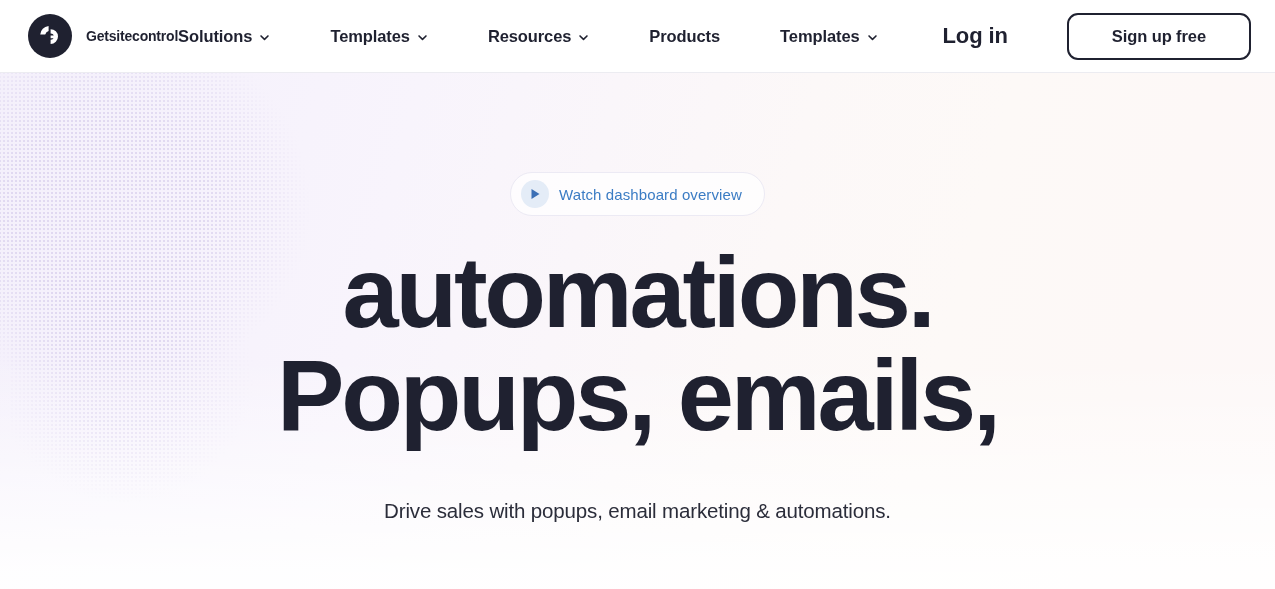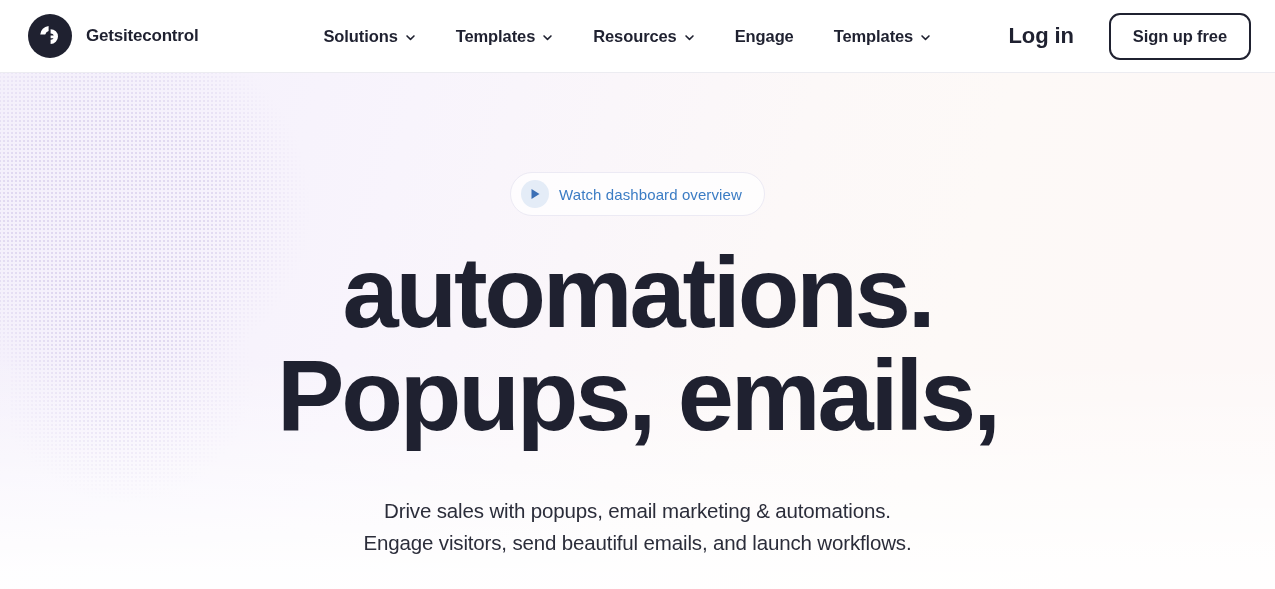--- a/index.html
+++ b/index.html
@@ -44,32 +44,31 @@
     height: 44px;
     border-radius: 50%;
     background: #1f2130;
     display: flex;
     align-items: center;
     justify-content: center;
     flex: 0 0 auto;
   }
 
   .brand-name {
-    font-size: 17px;
+    font-size: 14px;
     font-weight: bold;
     color: #1f2130;
     letter-spacing: -0.2px;
     white-space: nowrap;
   }
 
   .nav {
     display: flex;
     align-items: center;
-    gap: 40px;
-    margin-left: 125px;
+    gap: 60px;
   }
 
   .nav-item {
     display: flex;
     align-items: center;
     gap: 7px;
     font-size: 16.5px;
     font-weight: bold;
     color: #1f2130;
     letter-spacing: -0.1px;
@@ -98,32 +97,33 @@
     color: #1f2130;
     cursor: pointer;
     white-space: nowrap;
     letter-spacing: -0.1px;
   }
 
   .signup-btn {
     border: 2px solid #1f2130;
     border-radius: 11px;
     height: 47px;
-    padding: 0 22px;
+    padding: 0 43px;
     display: flex;
     align-items: center;
     justify-content: center;
     font-size: 16.5px;
     font-weight: bold;
     color: #1f2130;
     background: transparent;
     cursor: pointer;
     white-space: nowrap;
     letter-spacing: -0.1px;
     font-family: "Liberation Sans", sans-serif;
+    margin-left: 24px;
   }
 
   
   .hero {
     position: relative;
     height: 516px;
     overflow: hidden;
     background:
       linear-gradient(180deg, rgba(255,255,255,0) 55%, rgba(255,255,255,0.92) 97%),
       linear-gradient(105deg,
@@ -266,21 +266,21 @@
       </div>
 
       <div class="nav-item">
         <span>Resources</span>
         <svg class="chev" viewBox="0 0 12 12" aria-hidden="true">
           <path d="M2.2 4.3 L6 8.1 L9.8 4.3" fill="none" stroke="#1f2130" stroke-width="1.7" stroke-linecap="round" stroke-linejoin="round"></path>
         </svg>
       </div>
 
       <div class="nav-item">
-        <span>Engage</span>
+        <span>Products</span>
       </div>
 
       <div class="nav-item">
         <span>Templates</span>
         <svg class="chev" viewBox="0 0 12 12" aria-hidden="true">
           <path d="M2.2 4.3 L6 8.1 L9.8 4.3" fill="none" stroke="#1f2130" stroke-width="1.7" stroke-linecap="round" stroke-linejoin="round"></path>
         </svg>
       </div>
 
     </nav>
@@ -308,19 +308,18 @@
         <span class="watch-label">Watch dashboard overview</span>
       </div>
 
       <h1 class="headline">
         <span class="headline-line">automations.</span>
         <span class="headline-line">Popups, emails,</span>
       </h1>
 
       <p class="subtitle">
         <span class="subtitle-line">Drive sales with popups, email marketing &amp; automations.</span>
-        <span class="subtitle-line">Engage visitors, send beautiful emails, and launch workflows.</span>
       </p>
 
     </div>
   </section>
 
 </div>
 
 </body></html>

